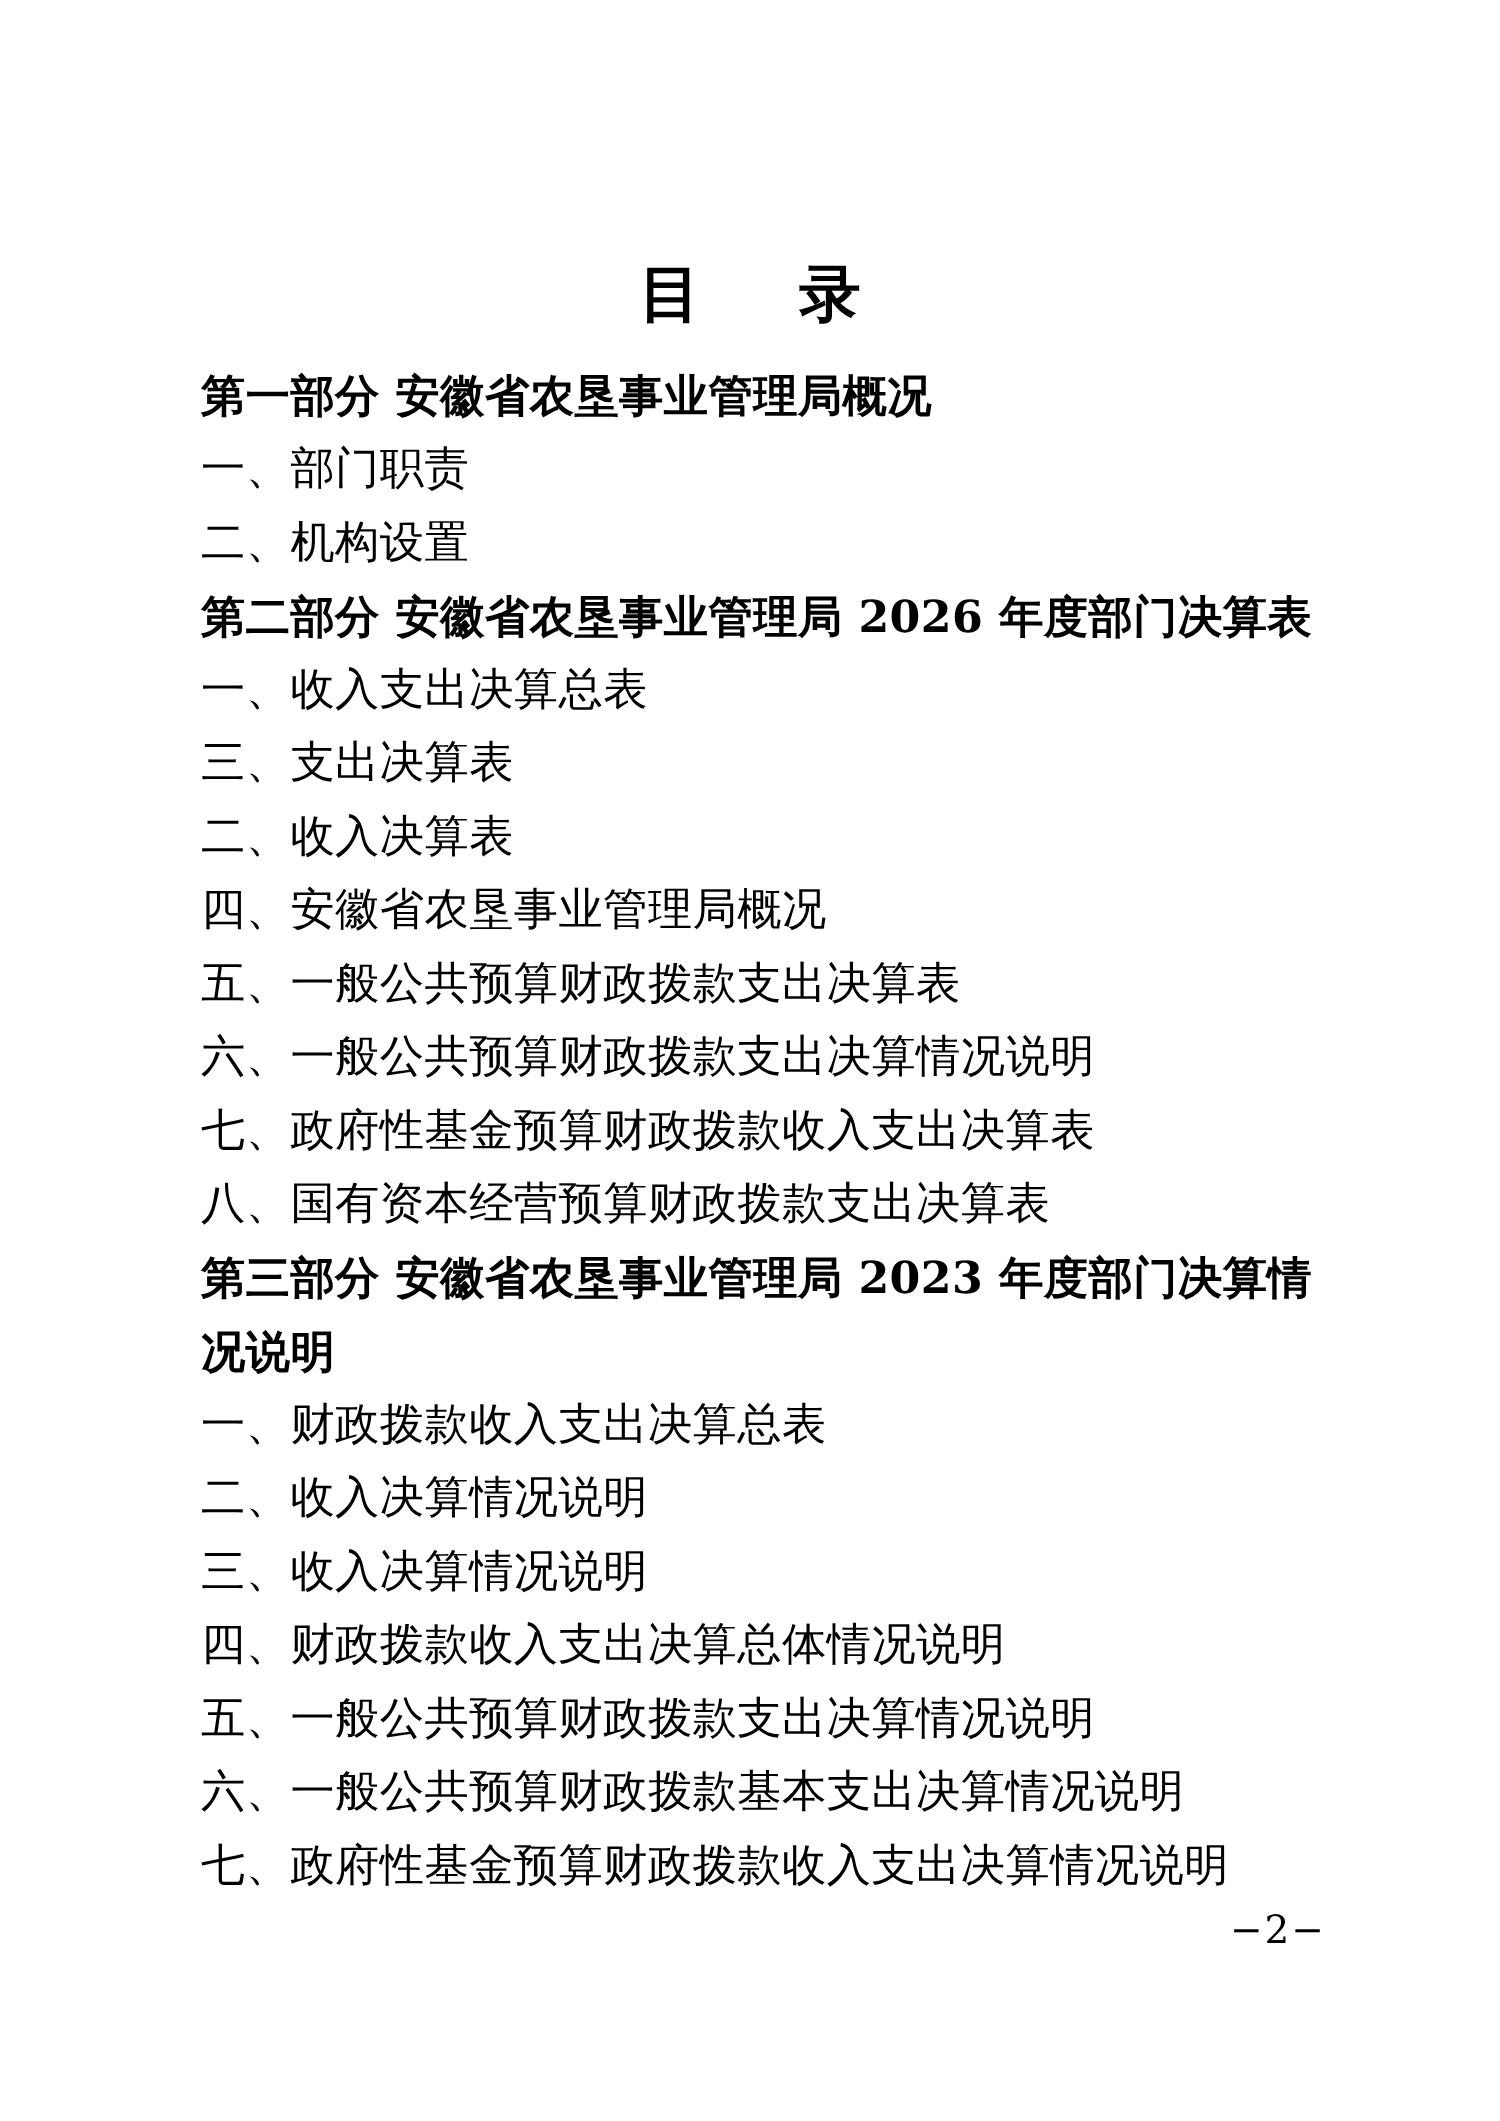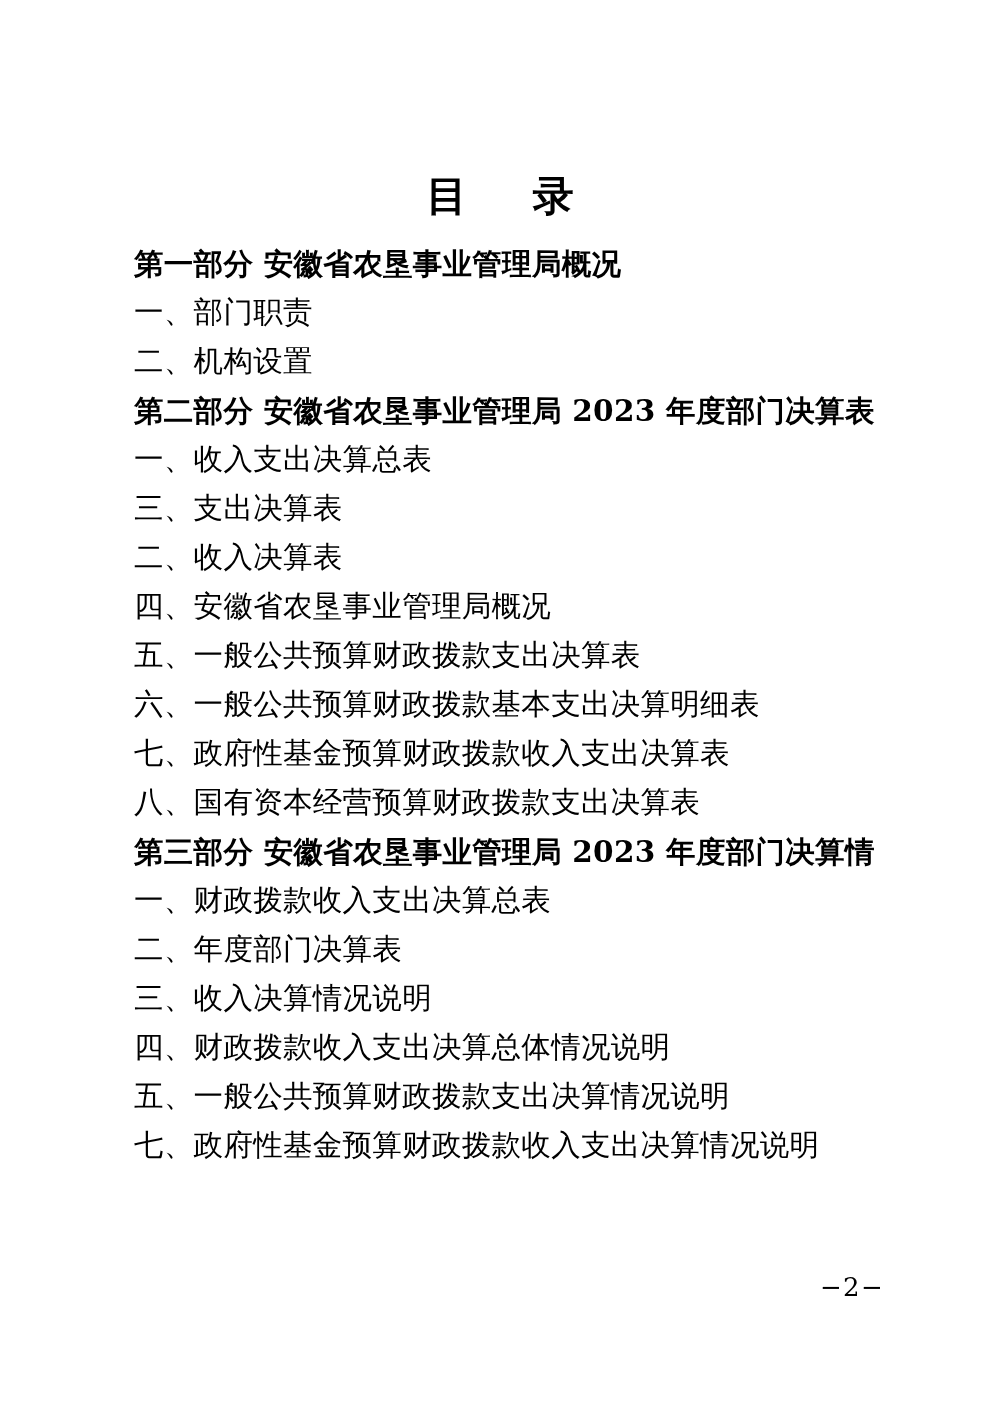--- a/index.html
+++ b/index.html
@@ -71,33 +71,34 @@
 <body>
 
 <div class="page">
 
   <h1 class="doc-title">目　录</h1>
 
   <ul class="toc" id="toc-list">
       <li class="toc-entry part"><span>第一部分 安徽省农垦事业管理局概况</span></li>
       <li class="toc-entry"><span>一、部门职责</span></li>
       <li class="toc-entry"><span>二、机构设置</span></li>
-      <li class="toc-entry part"><span>第二部分 安徽省农垦事业管理局 2023 年度部门决算表</span></li>
+      <li class="toc-entry part"><span>第二部分 安徽省农垦事业管理局 2026 年度部门决算表</span></li>
       <li class="toc-entry"><span>一、收入支出决算总表</span></li>
       <li class="toc-entry"><span>三、支出决算表</span></li>
       <li class="toc-entry"><span>二、收入决算表</span></li>
       <li class="toc-entry"><span>四、安徽省农垦事业管理局概况</span></li>
       <li class="toc-entry"><span>五、一般公共预算财政拨款支出决算表</span></li>
-      <li class="toc-entry"><span>六、一般公共预算财政拨款基本支出决算明细表</span></li>
+      <li class="toc-entry"><span>六、一般公共预算财政拨款支出决算情况说明</span></li>
       <li class="toc-entry"><span>七、政府性基金预算财政拨款收入支出决算表</span></li>
       <li class="toc-entry"><span>八、国有资本经营预算财政拨款支出决算表</span></li>
-      <li class="toc-entry part wrap"><span>第三部分 安徽省农垦事业管理局 2023 年度部门决算情</span></li>
+      <li class="toc-entry part wrap"><span>第三部分 安徽省农垦事业管理局 2023 年度部门决算情</span><span class="cont">况说明</span></li>
       <li class="toc-entry"><span>一、财政拨款收入支出决算总表</span></li>
-      <li class="toc-entry"><span>二、年度部门决算表</span></li>
+      <li class="toc-entry"><span>二、收入决算情况说明</span></li>
       <li class="toc-entry"><span>三、收入决算情况说明</span></li>
       <li class="toc-entry"><span>四、财政拨款收入支出决算总体情况说明</span></li>
       <li class="toc-entry"><span>五、一般公共预算财政拨款支出决算情况说明</span></li>
+      <li class="toc-entry"><span>六、一般公共预算财政拨款基本支出决算情况说明</span></li>
       <li class="toc-entry"><span>七、政府性基金预算财政拨款收入支出决算情况说明</span></li>
     </ul>
 
   <div class="page-number">−2−</div>
 
 </div>
 
 </body></html>

